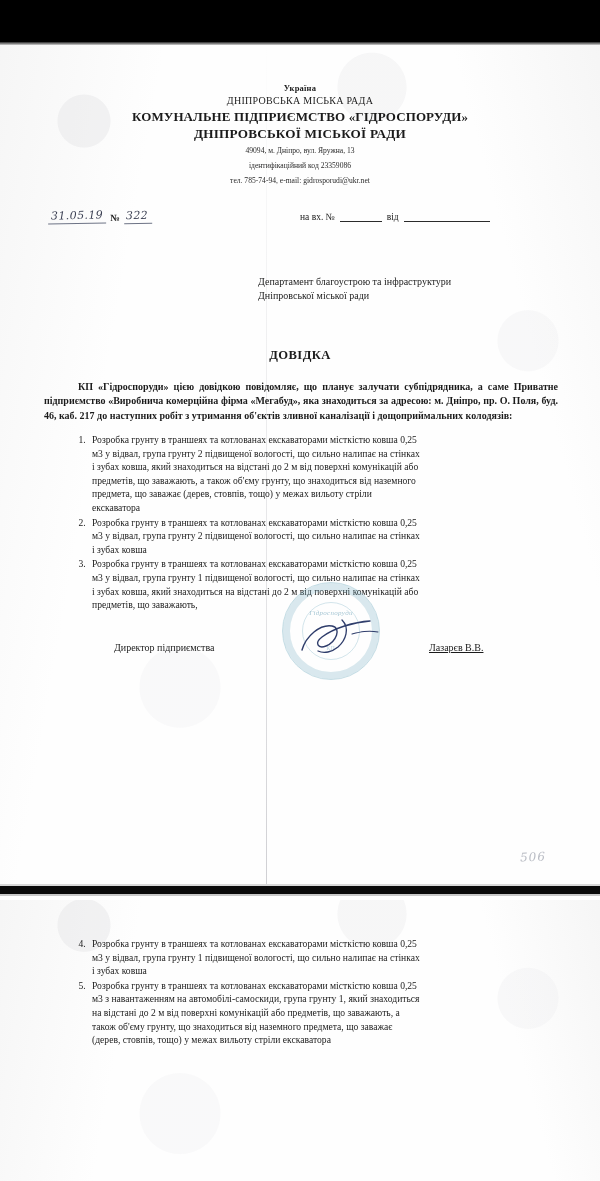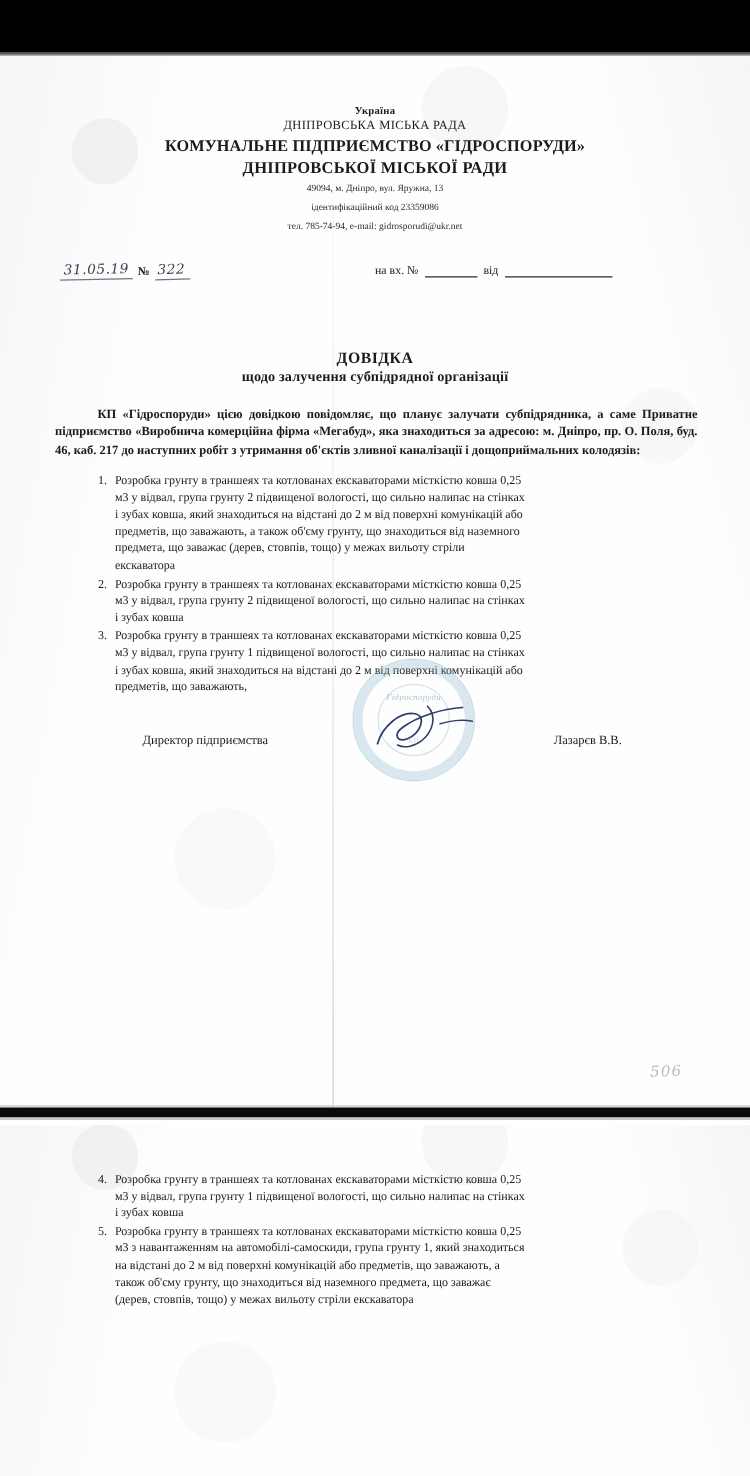--- a/index.html
+++ b/index.html
@@ -233,21 +233,21 @@
   .work-text { display: block; max-width: 330px; }
 
   
   .sigrow {
     position: relative;
     margin-top: 22px;
     height: 34px;
     font-size: 10px;
   }
   .sig-role { position: absolute; left: 114px; top: 8px; }
-  .sig-name { position: absolute; left: 443px; top: 8px; }
+  .sig-name { position: absolute; left: 429px; top: 8px; text-decoration: underline; }
 
   .stamp {
     position: absolute;
     left: 282px;
     top: -52px;
     width: 96px;
     height: 96px;
     border-radius: 50%;
     border: 1.6px solid rgba(110,170,190,.55);
     box-shadow: inset 0 0 0 5px rgba(255,255,255,0), inset 0 0 0 7px rgba(120,175,195,.38);
@@ -351,23 +351,26 @@
           <span class="hand hand-num">322</span>
         </div>
         <div class="reg-right">
           <span>на вх. №</span>
           <span class="rule-short"></span>
           <span>від</span>
           <span class="rule-long"></span>
         </div>
       </div>
 
+      <div class="addressee">
+        <div>Департамент благоустрою та інфраструктури</div>
+        <div>Дніпровської міської ради</div>
+      </div>
 
       <div class="doc-title">ДОВІДКА</div>
-      <div class="doc-subtitle">щодо залучення субпідрядної організації</div>
 
       <p class="body-para">КП «Гідроспоруди» цією довідкою повідомляє, що планує залучати субпідрядника, а саме Приватне підприємство «Виробнича комерційна фірма «Мегабуд», яка знаходиться за адресою: м. Дніпро, пр. О. Поля, буд. 46, каб. 217 до наступних робіт з утримання об'єктів зливної каналізації і дощоприймальних колодязів:</p>
 
       <ol class="works">
         <li>
           <span class="work-text">Розробка грунту в траншеях та котлованах екскаваторами місткістю ковша 0,25 м3 у відвал, група грунту 2 підвищеної вологості, що сильно налипає на стінках і зубах ковша, який знаходиться на відстані до 2 м від поверхні комунікацій або предметів, що заважають, а також об'єму грунту, що знаходиться від наземного предмета, що заважає (дерев, стовпів, тощо) у межах вильоту стріли екскаватора</span>
         </li>
         <li>
           <span class="work-text">Розробка грунту в траншеях та котлованах екскаваторами місткістю ковша 0,25 м3 у відвал, група грунту 2 підвищеної вологості, що сильно налипає на стінках і зубах ковша</span>
         </li>

